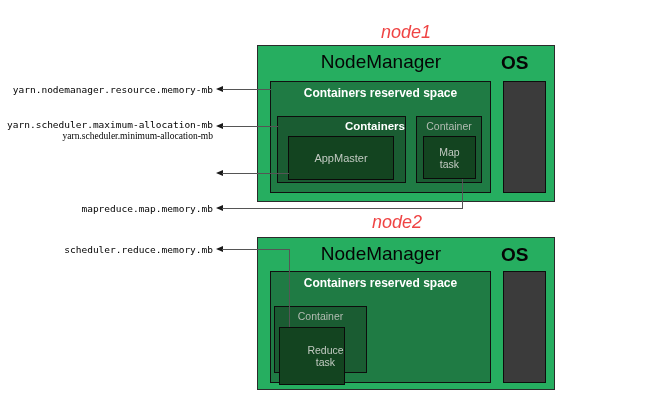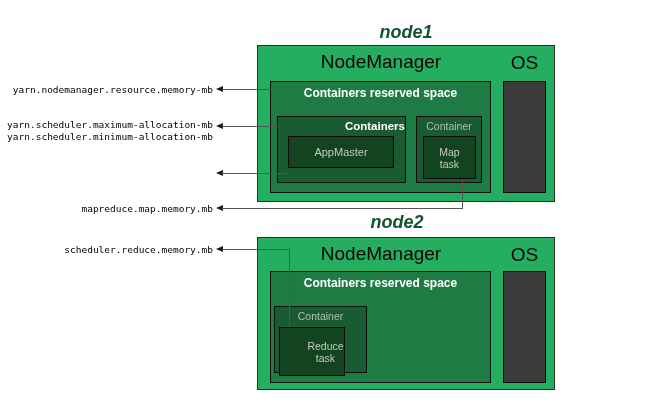--- a/index.html
+++ b/index.html
@@ -6,24 +6,24 @@
   #canvas {
     position:relative; width:650px; height:416px; background:#ffffff;
     font-family:"Liberation Sans", sans-serif; overflow:hidden;
   }
   .node-box {
     position:absolute; background:#26AE60; border:1px solid #2b2b2b;
     box-sizing:border-box;
   }
   .node-title {
     position:absolute; text-align:center; font-size:18px; font-style:italic;
-    font-weight:700; color:#14532d;
+    font-weight:400; color:#ef4444;
   }
   .nm-label { position:absolute; text-align:center; font-size:19px; font-weight:400; color:#050505; }
-  .os-label { position:absolute; text-align:center; font-size:19px; font-weight:400; color:#050505; }
+  .os-label { position:absolute; font-size:19px; font-weight:700; color:#050505; }
   .reserved-box {
     position:absolute; background:#1F7B44; border:1px solid #101010; box-sizing:border-box;
   }
   .reserved-label {
     position:absolute; left:0; right:0; top:4px; text-align:center;
     color:#ffffff; font-weight:700; font-size:12px;
   }
   .containers-box {
     position:absolute; background:#1A5C32; border:1px solid #0d0d0d; box-sizing:border-box;
   }
@@ -68,21 +68,21 @@
   <div class="os-label" style="left:501px; top:52px; width:47px;">OS</div>
 
   <div class="reserved-box" style="left:270px; top:81px; width:221px; height:112px;">
     <div class="reserved-label">Containers reserved space</div>
   </div>
 
   <div class="containers-box" style="left:277px; top:116px; width:129px; height:67px;">
     <div class="containers-label">Containers</div>
   </div>
 
-  <div class="task-box" style="left:288px; top:136px; width:106px; height:32px;">
+  <div class="task-box" style="left:288px; top:136px; width:106px; height:44px;">
     <span class="task-label" style="font-size:11px;">AppMaster</span>
   </div>
 
   <div class="containers-box" style="left:416px; top:116px; width:66px; height:67px;">
     <div class="container-label">Container</div>
   </div>
 
   <div class="task-box" style="left:423px; top:136px; width:53px; height:43px;">
     <span class="task-label"><span>Map</span><br><span>task</span></span>
   </div>
@@ -97,30 +97,30 @@
   <div class="os-label" style="left:501px; top:244px; width:47px;">OS</div>
 
   <div class="reserved-box" style="left:270px; top:271px; width:221px; height:112px;">
     <div class="reserved-label">Containers reserved space</div>
   </div>
 
   <div class="containers-box" style="left:274px; top:306px; width:93px; height:67px;">
     <div class="container-label">Container</div>
   </div>
 
-  <div class="task-box" style="left:279px; top:327px; width:66px; height:49px;padding-left:27px;">
+  <div class="task-box" style="left:279px; top:327px; width:66px; height:58px;padding-left:27px;">
     <span class="task-label"><span>Reduce</span><br><span>task</span></span>
   </div>
 
   <div class="os-block" style="left:503px; top:271px; width:43px; height:112px;"></div>
 
   <div class="cfg-label" style="top:84px;">yarn.nodemanager.resource.memory-mb</div>
 
   <div class="cfg-label" style="top:119px;">yarn.scheduler.maximum-allocation-mb</div>
-  <div class="cfg-label" style="top:131px;">yarn.scheduler.minimum-allocation-mb</div>
+  <div class="cfg-label" style="top:131px;font-family:Liberation Serif, serif;">yarn.scheduler.minimum-allocation-mb</div>
 
 
   <div class="cfg-label" style="top:203px;">mapreduce.map.memory.mb</div>
 
   <div class="cfg-label" style="top:244px;">scheduler.reduce.memory.mb</div>
 
   <div class="arrow-head" style="left:216px; top:86px;"></div>
   <div class="hline" style="left:222px; top:89px; width:49px;"></div>
 
   <div class="arrow-head" style="left:216px; top:123px;"></div>

